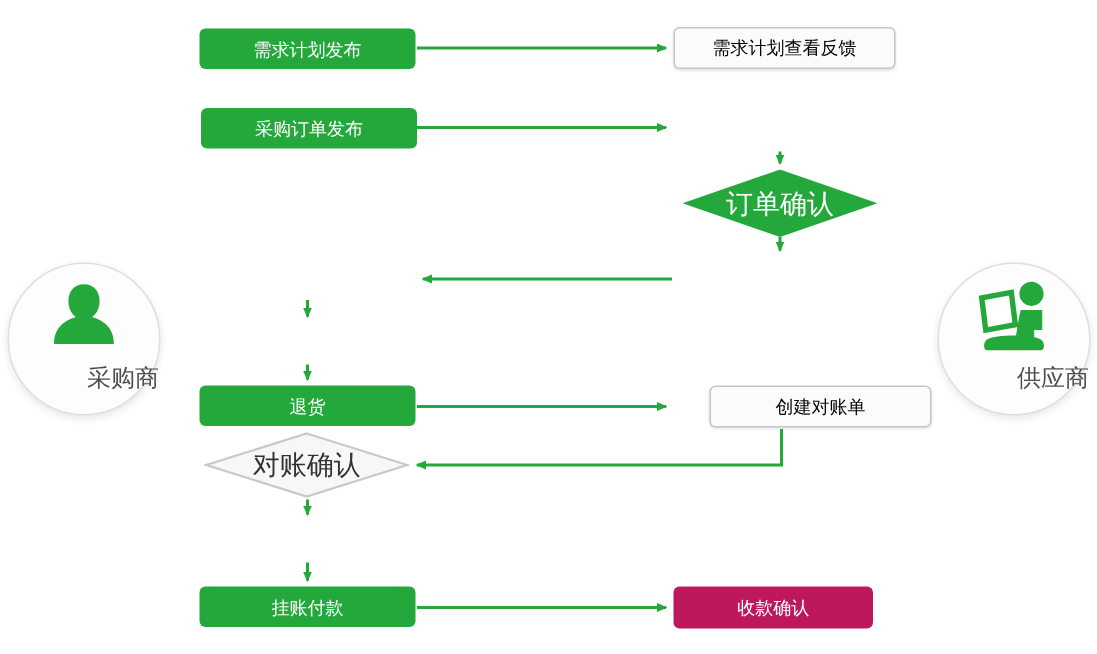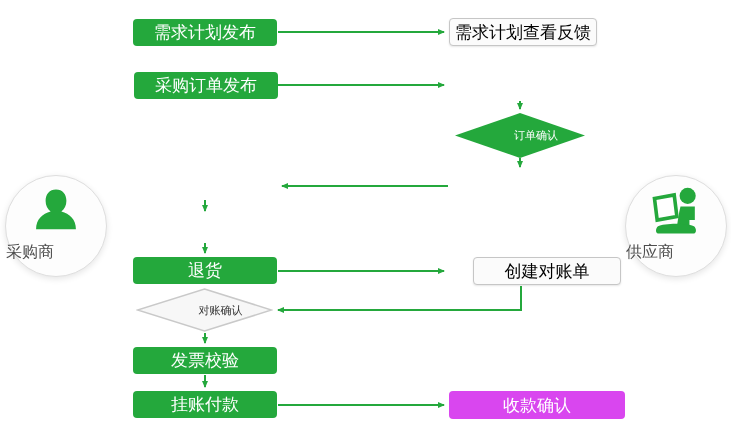--- a/index.html
+++ b/index.html
@@ -1,37 +1,37 @@
 <!DOCTYPE html>
 <html><head>
 <meta charset="utf-8">
 <style>
   html,body{margin:0;padding:0;background:#ffffff;}
   body{font-family:"Liberation Sans","DejaVu Sans",sans-serif;}
   #stage{position:relative;width:731px;height:436px;background:#ffffff;overflow:hidden;}
 
   .node{position:absolute;display:flex;align-items:center;justify-content:center;
-        font-size:17px;line-height:1;box-sizing:border-box;white-space:nowrap;}
+        font-size:12px;line-height:1;box-sizing:border-box;white-space:nowrap;}
   .green-box{background:#24A83C;color:#ffffff;border-radius:4px;width:144px;height:27px;}
   .white-box{background:#fbfbfb;color:#000000;border:1px solid #c6c6c6;border-radius:4px;
              width:148px;height:28px;box-shadow:0 1px 2px rgba(0,0,0,0.10);}
-  .red-box{background:#d946ef;color:#ffffff;border-radius:4px;width:176px;height:28px;}
+  .red-box{background:#be185d;color:#ffffff;border-radius:4px;width:133px;height:28px;}
 
   .diamond{position:absolute;}
   .diamond svg{position:absolute;left:0;top:0;width:100%;height:100%;}
-  .diamond .dlabel{position:absolute;left:16px;top:0;width:100%;height:100%;
-                   display:flex;align-items:center;justify-content:center;font-size:11px;}
+  .diamond .dlabel{position:absolute;left:0;top:0;width:100%;height:100%;
+                   display:flex;align-items:center;justify-content:center;font-size:18px;}
   .dlabel.on-green{color:#ffffff;}
   .dlabel.on-gray{color:#333333;}
 
   .actor{position:absolute;width:100px;height:100px;border-radius:50%;
          background:#fdfdfd;border:1px solid #dedede;
          box-shadow:0 2px 6px rgba(0,0,0,0.10);}
   .actor .icon{position:absolute;top:10px;left:0;width:100%;display:flex;justify-content:center;}
-  .actor .actor-label{position:absolute;bottom:13px;left:0;width:100%;text-align:left;
+  .actor .actor-label{position:absolute;bottom:13px;left:0;width:100%;text-align:right;
                       font-size:16px;color:#4d4d4d;}
 
   #edges{position:absolute;left:0;top:0;pointer-events:none;}
 </style>
 </head>
 <body>
 
 <div id="stage">
 
   <svg id="edges" width="731" height="436" viewBox="0 0 731 436">
@@ -52,21 +52,20 @@
       <polyline points="521,286 521,310 278,310" marker-end="url(#ah)"></polyline>
       <line x1="205" y1="333" x2="205" y2="343" marker-end="url(#ah)"></line>
       <line x1="205" y1="375" x2="205" y2="387" marker-end="url(#ah)"></line>
       <line x1="278" y1="405" x2="444" y2="405" marker-end="url(#ah)"></line>
     </g>
   </svg>
 
   <div class="node green-box" style="left:133px;top:19px;">需求计划发布</div>
   <div class="node green-box" style="left:134px;top:72px;">采购订单发布</div>
   <div class="node green-box" style="left:133px;top:257px;">退货</div>
-  <div class="node green-box" style="left:133px;top:347px;">发票校验</div>
   <div class="node green-box" style="left:133px;top:391px;">挂账付款</div>
 
   <div class="node white-box" style="left:449px;top:18px;">需求计划查看反馈</div>
   <div class="node white-box" style="left:449px;top:257px;margin-left:24px;">创建对账单</div>
 
   <div class="node red-box" style="left:449px;top:391px;">收款确认</div>
 
   <div class="diamond" style="left:455px;top:113px;width:130px;height:45px;">
     <svg viewBox="0 0 130 45" preserveAspectRatio="none">
       <polygon points="65,0 130,22.5 65,45 0,22.5" fill="#24A83C"></polygon>

